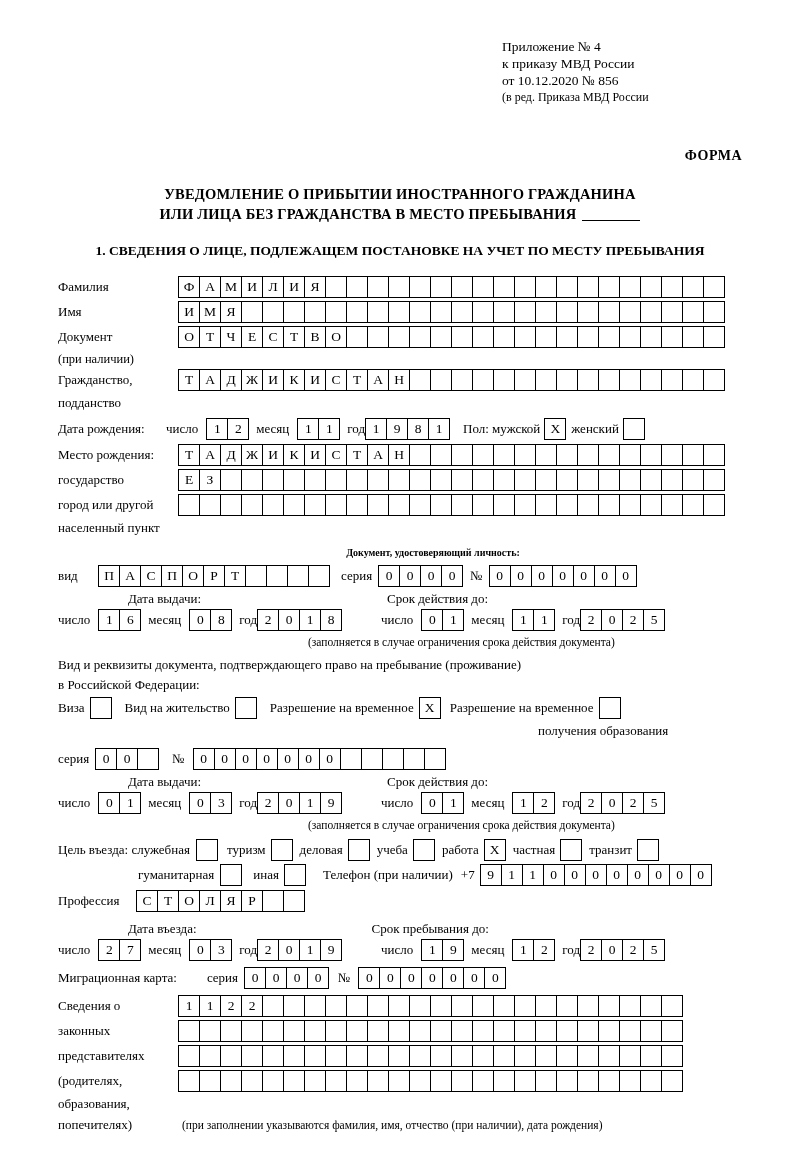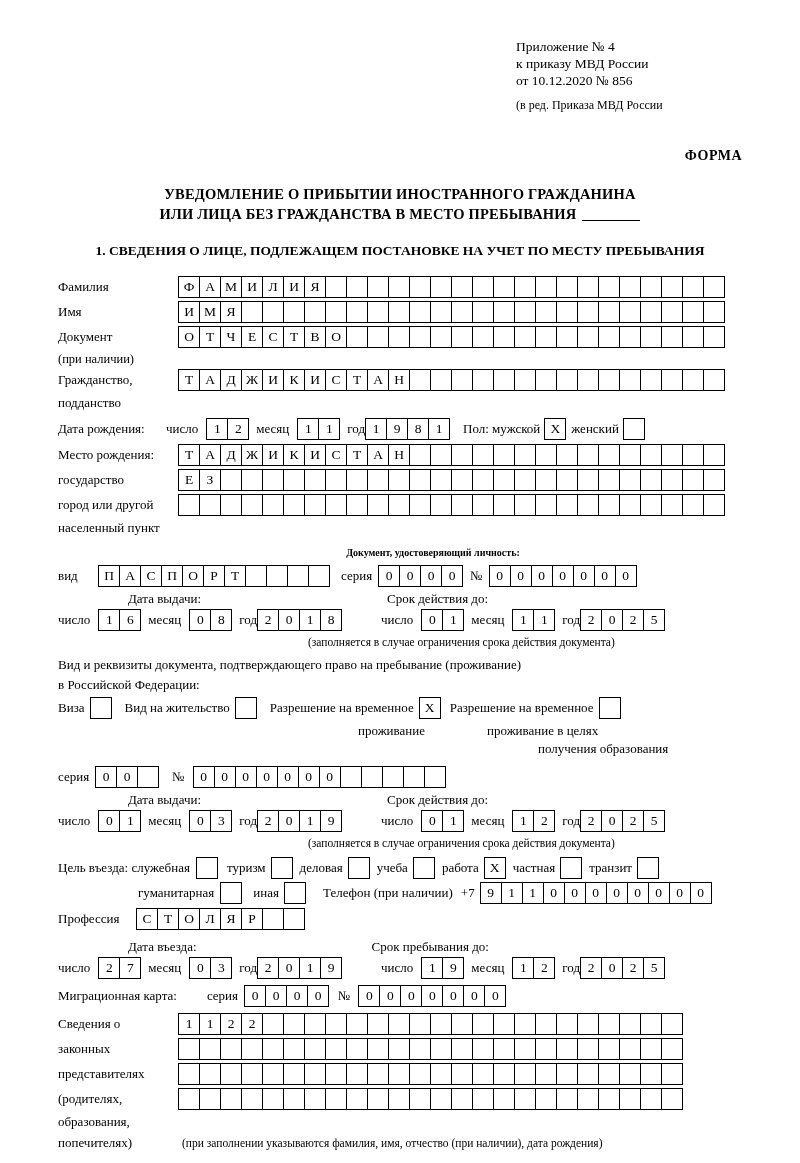--- a/index.html
+++ b/index.html
@@ -6,24 +6,24 @@
   body{
     width:800px;height:1163px;
     font-family:"Liberation Serif", serif;
     color:#000;
     position:relative;
     overflow:hidden;
   }
   .page{position:relative;width:800px;height:1163px;padding:0;box-sizing:border-box;}
 
   .hdr{
-    position:absolute;top:38px;right:44px;width:240px;
+    position:absolute;top:38px;right:58px;width:240px;
     font-size:13.5px;line-height:17px;text-align:left;
   }
-  .hdr .small{font-size:12px;line-height:16px;margin-top:8px;}
+  .hdr .small{font-size:12px;line-height:16px;}
   .forma{
     position:absolute;top:148px;right:58px;
     font-size:14px;font-weight:bold;letter-spacing:.5px;
   }
 
   .title{
     position:absolute;top:184px;left:0;width:800px;
     text-align:center;font-weight:bold;font-size:14.5px;line-height:20px;
     letter-spacing:.2px;
   }
@@ -444,24 +444,20 @@
       <div class="lbl" style="margin-left:14px;margin-right:5px">Разрешение на временное</div>
       <div class="boxes">
           <div class="bx">X</div>
         </div>
       <div class="lbl" style="margin-left:10px;margin-right:5px">Разрешение на временное</div>
       <div class="boxes">
           <div class="bx"></div>
         </div>
     </div>
 
-    <div class="row" style="min-height:18px;margin-bottom:0">
-      <div class="lbl" style="margin-left:300px">проживание</div>
-      <div class="lbl" style="margin-left:62px">проживание в целях</div>
-    </div>
     <div class="row" style="min-height:18px;margin-bottom:8px">
       <div class="lbl" style="margin-left:480px">получения образования</div>
     </div>
 
     <div class="row">
       <div class="lbl" style="margin-right:6px">серия</div>
       <div class="boxes">
           <div class="bx">0</div>
           <div class="bx">0</div>
           <div class="bx"></div>

